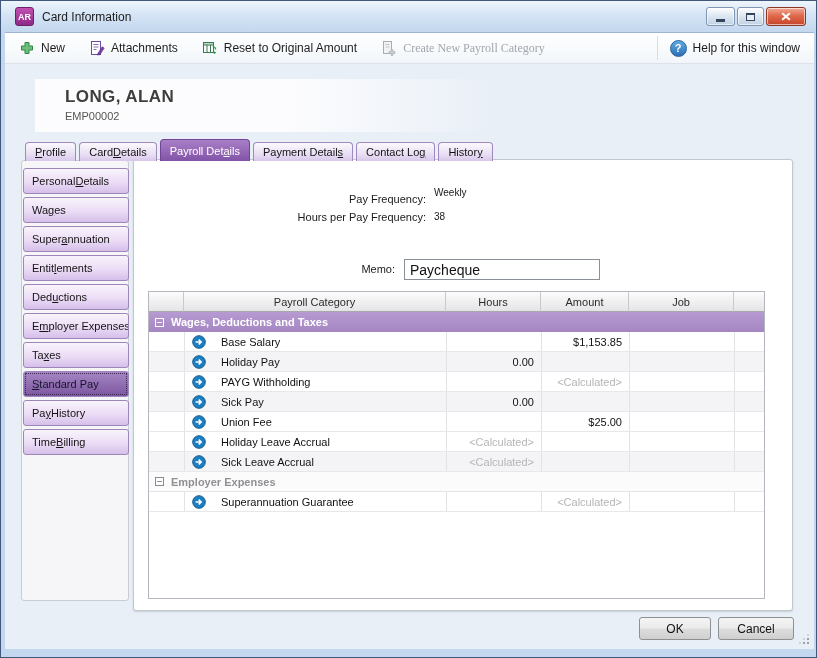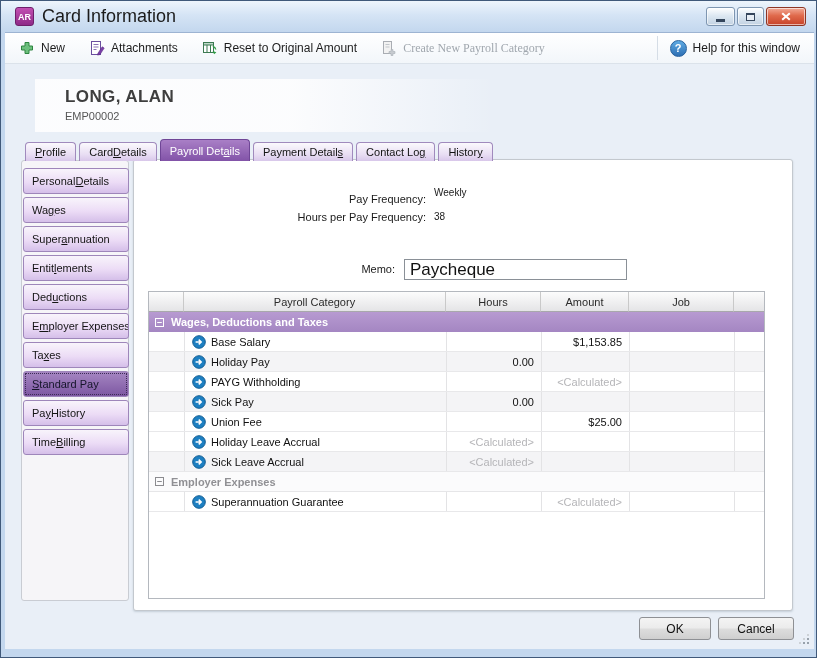--- a/index.html
+++ b/index.html
@@ -17,21 +17,21 @@
     background:linear-gradient(#eef5fc, #d5e4f5 45%, #c3d7ee);
     display:flex; align-items:center; padding-left:14px;
   }
   .app-logo{
     width:19px; height:19px; border-radius:3px; margin-right:8px;
     background:linear-gradient(#c24fb2, #8e2a88);
     color:#fff; font-size:9px; font-weight:bold;
     display:flex; align-items:center; justify-content:center;
     border:1px solid #6e1f6a;
   }
-  .title{ font-size:18px; color:#1b1b1b; }
+  .title{ font-size:12px; color:#1b1b1b; }
   .win-controls{ position:absolute; right:10px; top:6px; display:flex; gap:2px; }
   .wbtn{
     height:19px; border:1px solid #7e96b1; border-radius:3px;
     display:flex; align-items:center; justify-content:center;
     background:linear-gradient(#ffffff, #dde8f2 45%, #c2d2e2);
     box-shadow:inset 0 0 0 1px rgba(255,255,255,.6);
   }
   .wbtn.min{ width:29px; } .wbtn.max{ width:27px; }
   .wbtn.close{
     width:40px; border-color:#8e3524;
@@ -115,22 +115,22 @@
 
   
   .flabel{ position:absolute; font-size:11px; color:#1a1a1a; text-align:right; }
   .fvalue{ position:absolute; font-size:10px; color:#1a1a1a; }
   .lbl-payfreq{ left:150px; top:160px; width:271px; }
   .val-payfreq{ left:429px; top:154px; }
   .lbl-hours{ left:150px; top:178px; width:271px; }
   .val-hours{ left:429px; top:178px; }
   .lbl-memo{ left:150px; top:230px; width:240px; }
   .memo-input{
-    position:absolute; left:399px; top:226px; width:223px; height:21px;
-    border:1px solid #8a9097; font-size:17px; padding:2px 5px;
+    position:absolute; left:399px; top:226px; width:196px; height:21px;
+    border:1px solid #8a9097; font-size:14px; padding:2px 5px;
     font-family:"Liberation Sans", sans-serif; color:#111; background:#fff;
   }
 
   
   .table{
     position:absolute; left:143px; top:258px; width:617px; height:308px;
     background:#fff; border:1px solid #b4b8be; font-size:11px; overflow:hidden;
   }
   .thead{ display:grid; grid-template-columns:35px 262px 95px 88px 105px 1fr; height:20px; }
   .th{
@@ -148,21 +148,21 @@
   .trow.group.plain .gtitle{ color:#909094; }
   .minus{ width:9px; height:9px; display:flex; }
   .minus svg{ width:9px; height:9px; }
   .trow.detail{
     display:grid; grid-template-columns:35px 262px 95px 88px 105px 1fr;
     background:#fff; border-bottom:1px solid #e8e8ea;
   }
   .trow.detail.alt{ background:#f4f4f6; }
   .c{ display:flex; align-items:center; border-left:1px solid #e3e3e5; overflow:hidden; }
   .c0{ border-left:none; }
-  .c1{ position:relative; padding-left:26px; color:#111; }
+  .c1{ position:relative; padding-left:36px; color:#111; }
   .arrow{ position:absolute; left:7px; top:3px; width:14px; height:14px; }
   .arrow svg{ width:14px; height:14px; }
   .num{ justify-content:flex-end; padding-right:7px; color:#111;text-align:center; }
   .num.calc{ color:#b5b5b8; }
 
   
   .btn{
     position:absolute; height:23px; font-size:12px; color:#111;
     font-family:"Liberation Sans", sans-serif;
     border:1px solid #8e9094; border-radius:3px;

